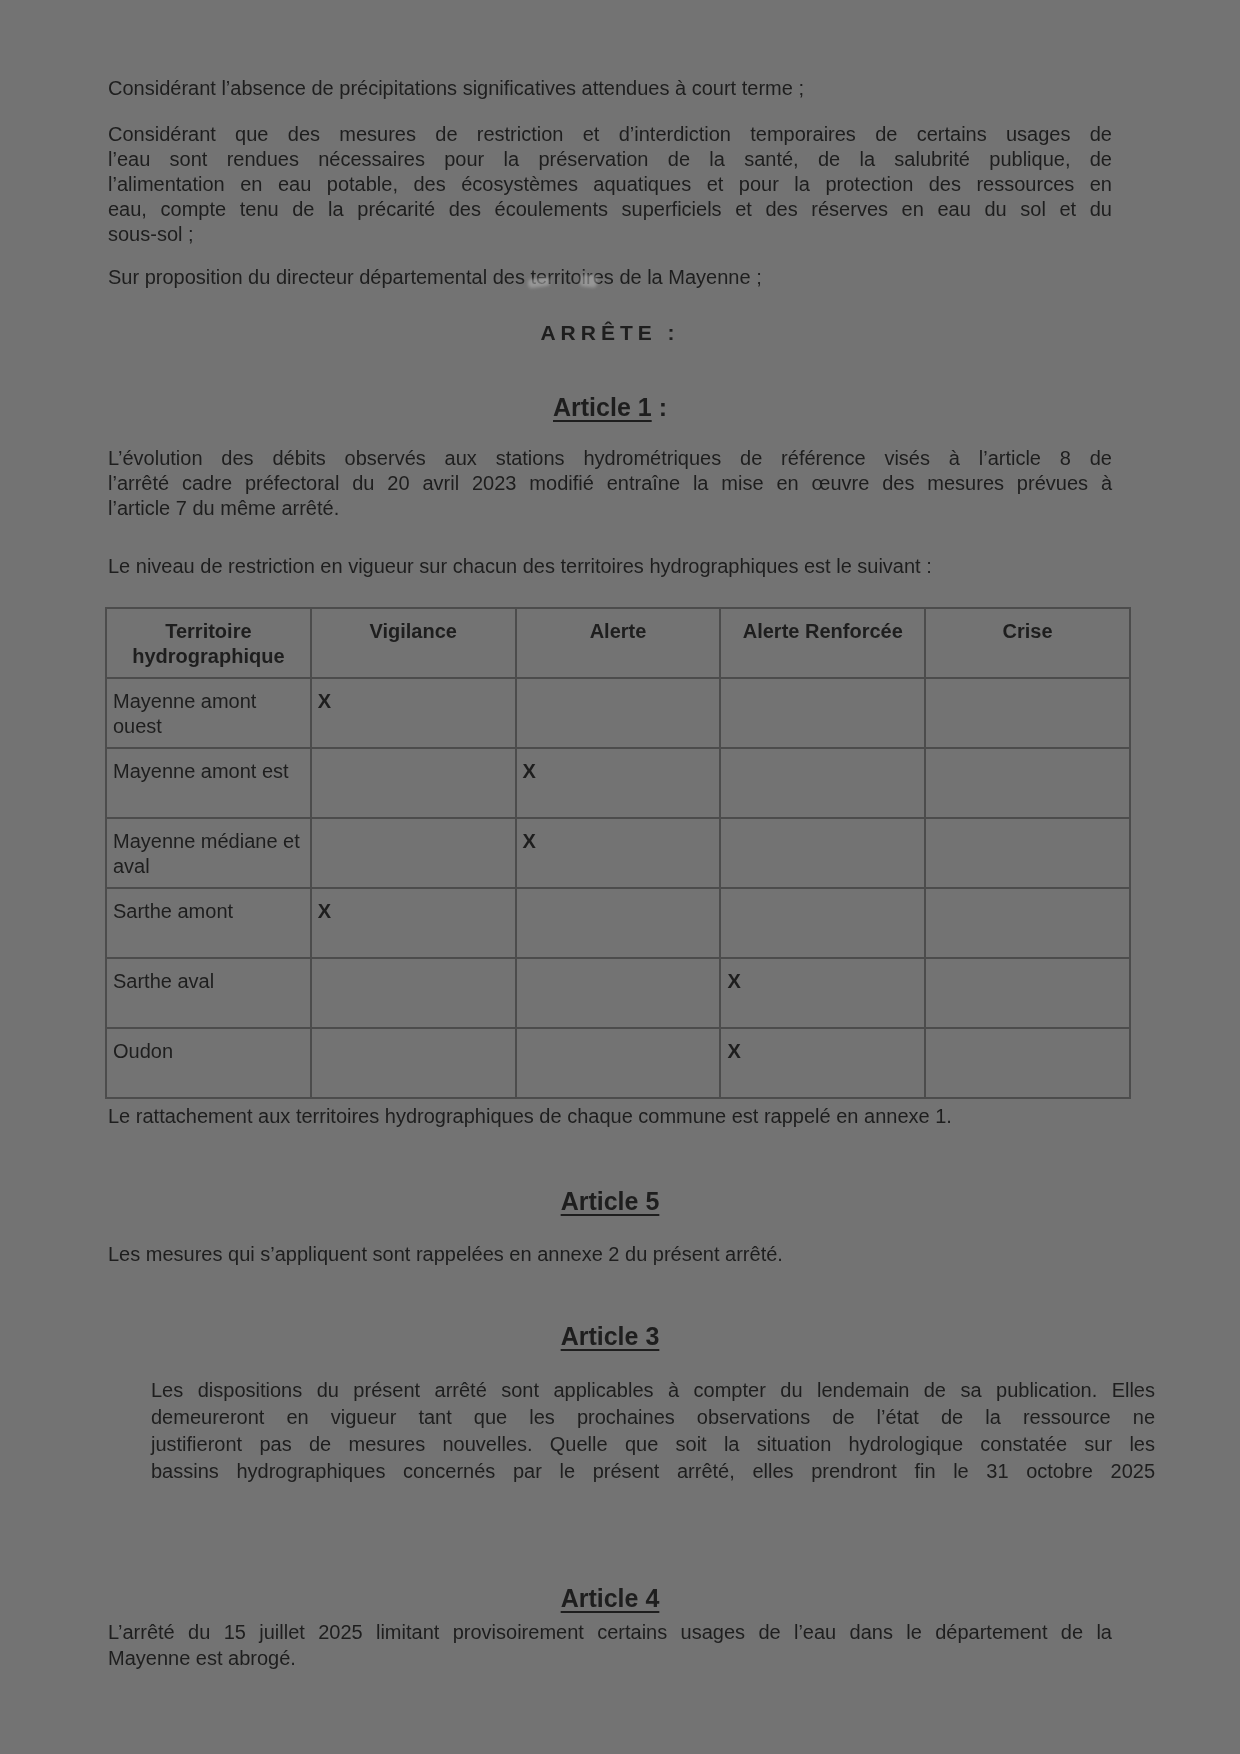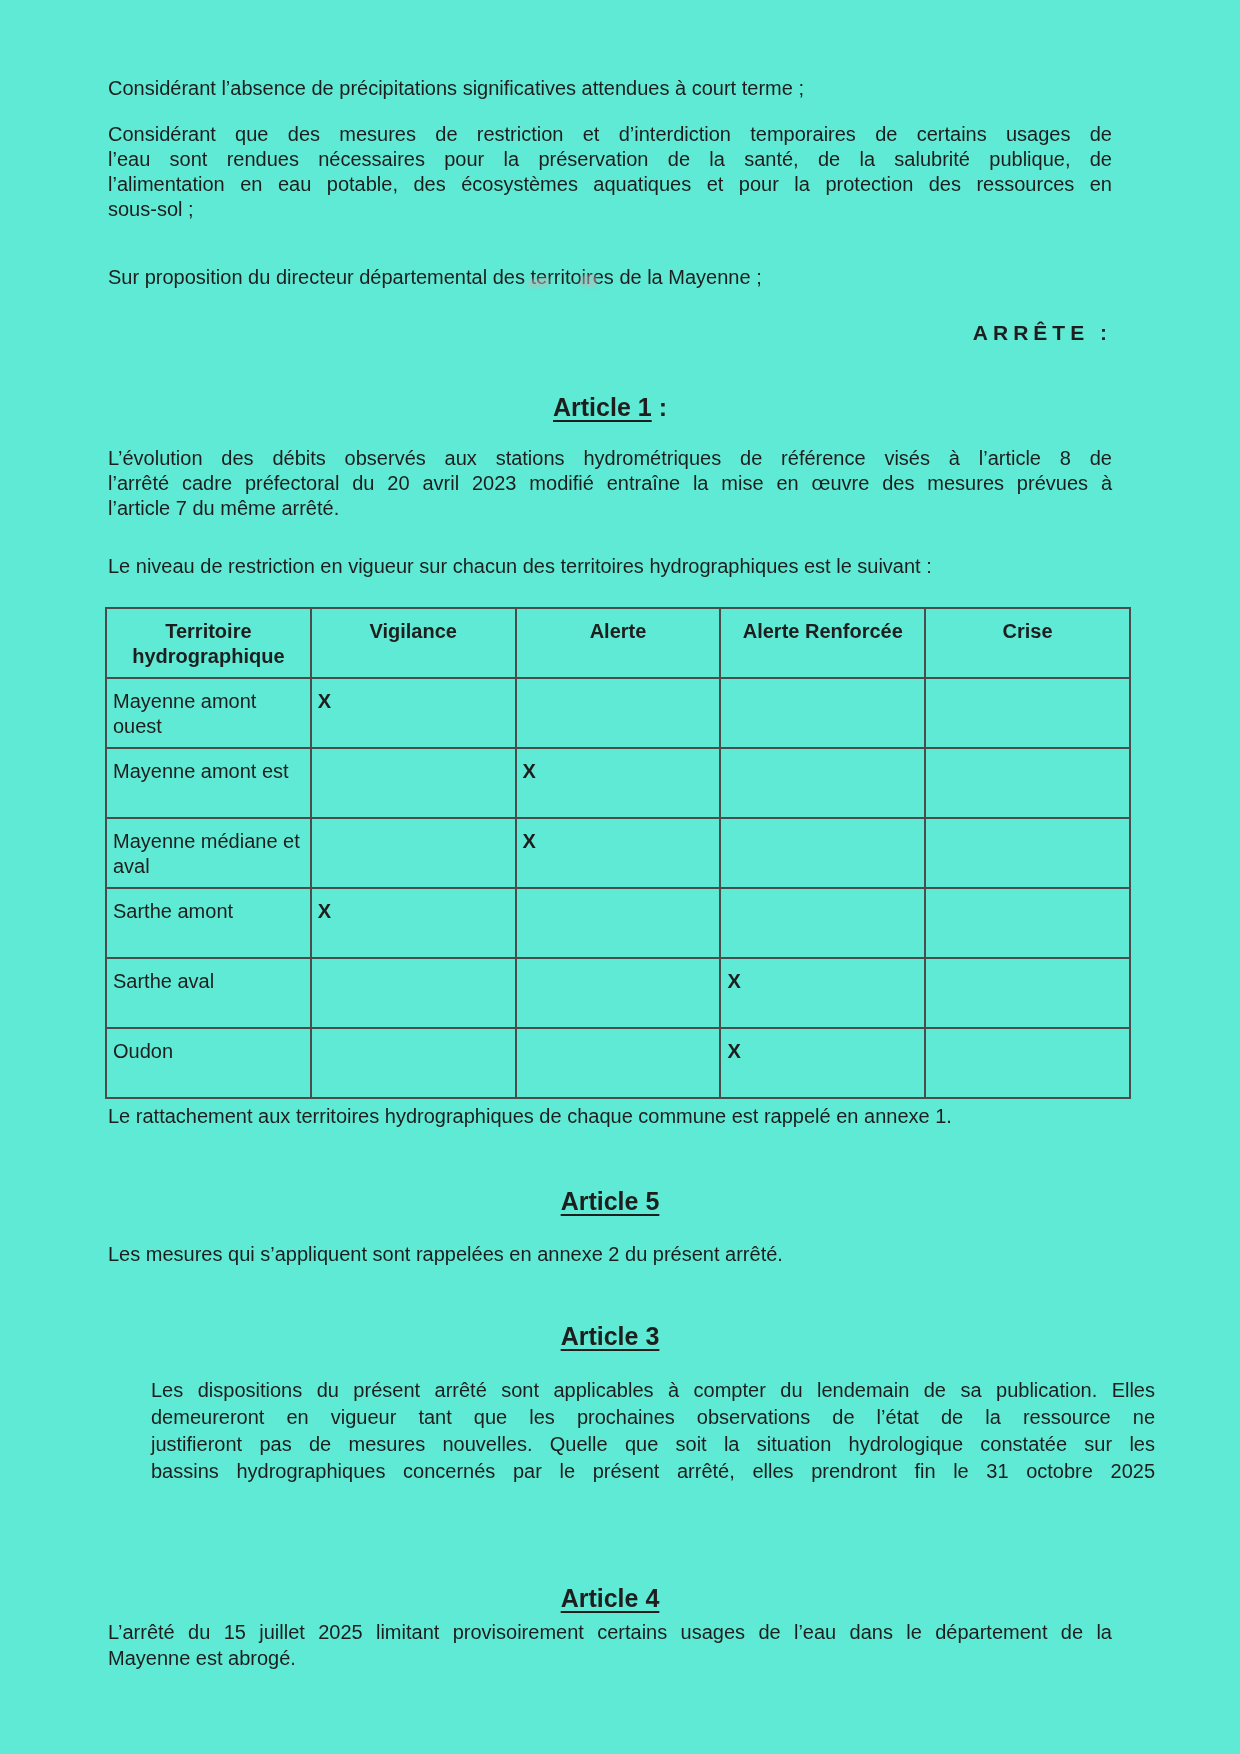--- a/index.html
+++ b/index.html
@@ -4,21 +4,21 @@
 <style>
   html, body {
     margin: 0;
     padding: 0;
     background: #ffffff;
   }
   .page {
     position: relative;
     width: 1240px;
     height: 1754px;
-    background: #5eead4;
+    background: #737373;
     font-family: "Liberation Sans", sans-serif;
     color: #1e1e1e;
     overflow: hidden;
   }
   .block {
     position: absolute;
     left: 108px;
     width: 1004px;
     font-size: 20px;
     line-height: 25px;
@@ -29,21 +29,21 @@
   }
   .jline.last {
     text-align-last: left;
   }
   .lh27 { line-height: 27px; margin-left: 43px; }
   .lh26 { line-height: 26px; }
   .arrete {
     position: absolute;
     left: 108px;
     width: 1004px;
-    text-align: right;
+    text-align: center;
     font-size: 21px;
     font-weight: bold;
     letter-spacing: 5px;
     line-height: 26px;
   }
   .article-heading {
     position: absolute;
     left: 108px;
     width: 1004px;
     font-size: 25px;
@@ -101,20 +101,21 @@
 <body>
 
 <div class="page">
 
   <div class="block" style="top:76px;">Considérant l’absence de précipitations significatives attendues à court terme ;</div>
 
   <div class="block" style="top:122px;">
       <div class="jline">Considérant que des mesures de restriction et d’interdiction temporaires de certains usages de</div>
       <div class="jline">l’eau sont rendues nécessaires pour la préservation de la santé, de la salubrité publique, de</div>
       <div class="jline">l’alimentation en eau potable, des écosystèmes aquatiques et pour la protection des ressources en</div>
+      <div class="jline">eau, compte tenu de la précarité des écoulements superficiels et des réserves en eau du sol et du</div>
       <div class="jline last">sous-sol ;</div>
     </div>
 
   <div class="block" style="top:265px;">Sur proposition du directeur départemental des territoires de la Mayenne ;</div>
 
   <div class="artifact">
       <span class="a1"></span>
       <span class="a2"></span>
     </div>
 

